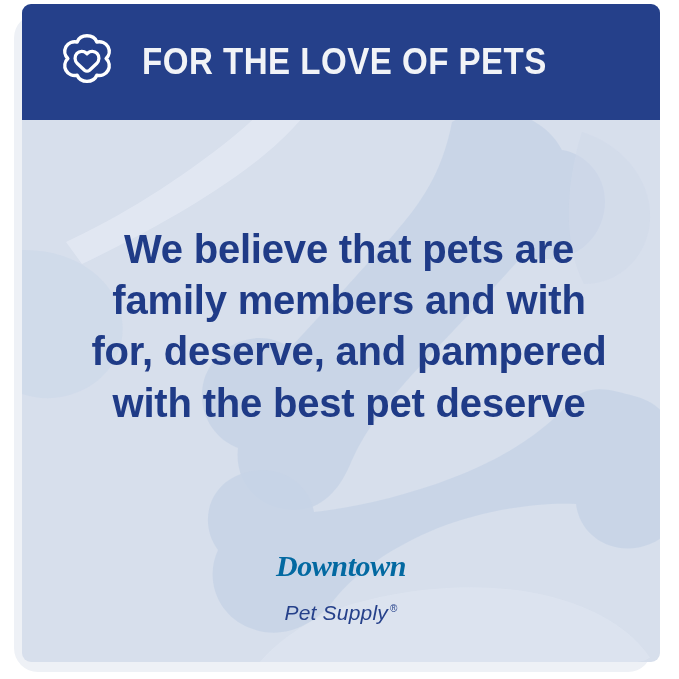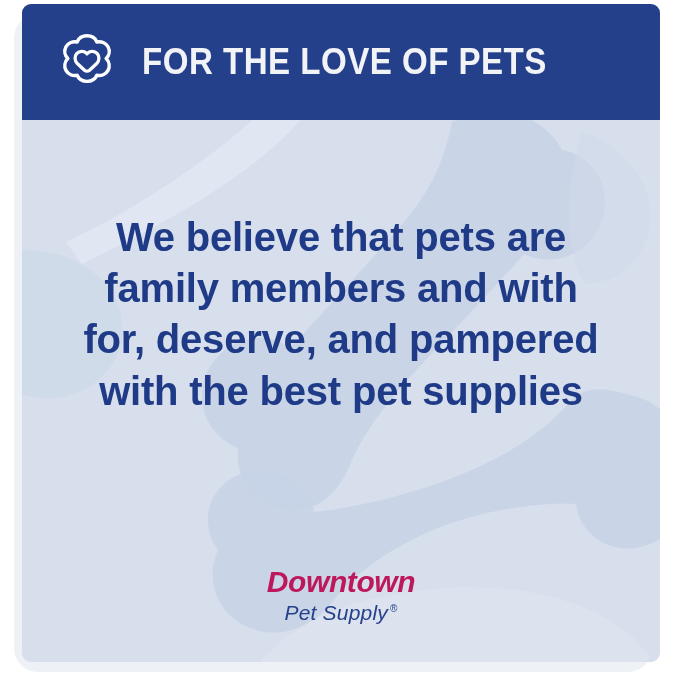--- a/index.html
+++ b/index.html
@@ -82,24 +82,25 @@
     line-height: 1;
     transform: scaleX(0.92);
     transform-origin: left center;
     white-space: nowrap;
   }
 
   
   .body-wrap {
     position: absolute;
     left: 0;
-    top: 116px;
+    top: 128px;
     width: 100%;
     height: 408px;
     z-index: 2;
+    padding-left: 16px;
   }
 
   .quote {
     position: absolute;
     left: 40px;
     right: 40px;
     top: 92px;
     text-align: center;
     color: #1f3b87;
     font-family: "Liberation Sans", sans-serif;
@@ -114,39 +115,39 @@
     position: absolute;
     left: 0;
     right: 0;
     bottom: 36px;
     text-align: center;
     z-index: 2;
   }
 
   .logo-main {
     display: block;
-    color: #be185d;
-    font-family: Liberation Sans, sans-serif;
+    color: #0369a1;
+    font-family: Liberation Serif, serif;
     font-weight: bold;
     font-style: italic;
     font-size: 30px;
     letter-spacing: -0.4px;
     line-height: 1.05;
   }
 
   .logo-sub {
     display: block;
     color: #25408a;
     font-family: "Liberation Sans", sans-serif;
     font-style: italic;
     font-weight: normal;
     font-size: 21px;
     letter-spacing: 0.2px;
     line-height: 1.25;
-    margin-top: 2px;
+    margin-top: 18px;
   }
 
   .logo-reg {
     font-size: 10px;
     vertical-align: 8px;
     font-style: normal;
     margin-left: 2px;
   }
 </style>
 </head>
@@ -263,21 +264,21 @@
       </svg>
 
       <div class="header-title">FOR THE LOVE OF PETS</div>
     </div>
 
     <div class="body-wrap">
       <div class="quote">
         <div>We believe that pets are</div>
         <div>family members and with</div>
         <div>for, deserve, and pampered</div>
-        <div>with the best pet supplies</div>
+        <div>with the best pet deserve</div>
       </div>
     </div>
 
     <div class="logo">
       <span class="logo-main">Downtown</span>
       <span class="logo-sub"><span>Pet Supply</span><span class="logo-reg">®</span></span>
     </div>
 
   </div>
 </div>

